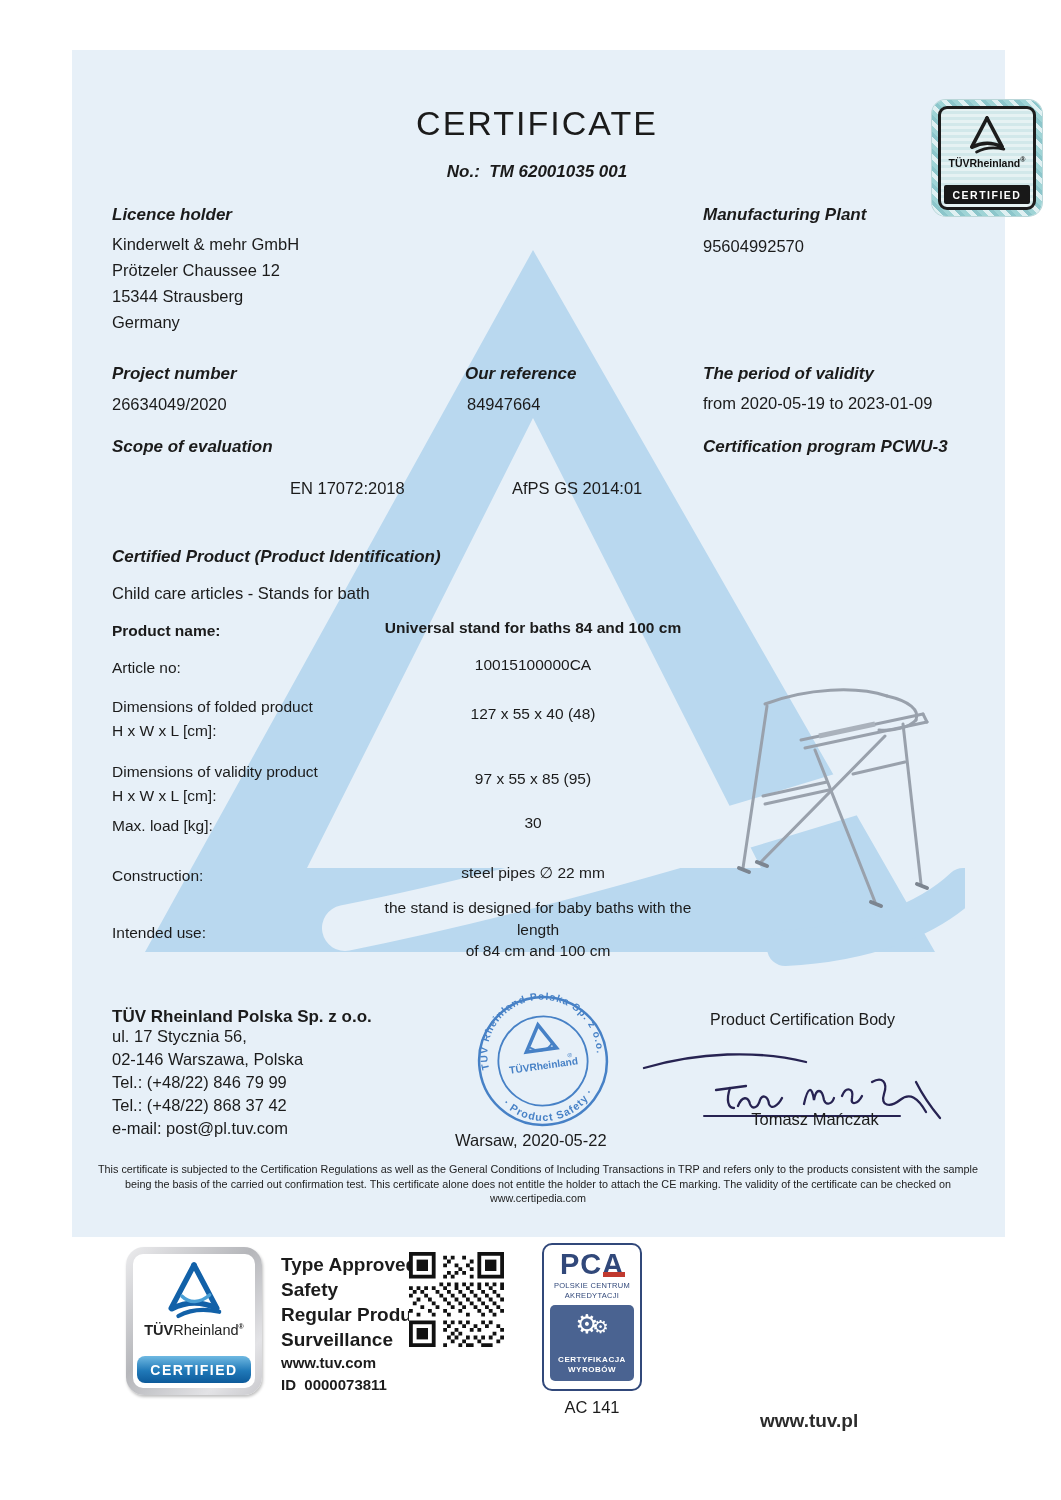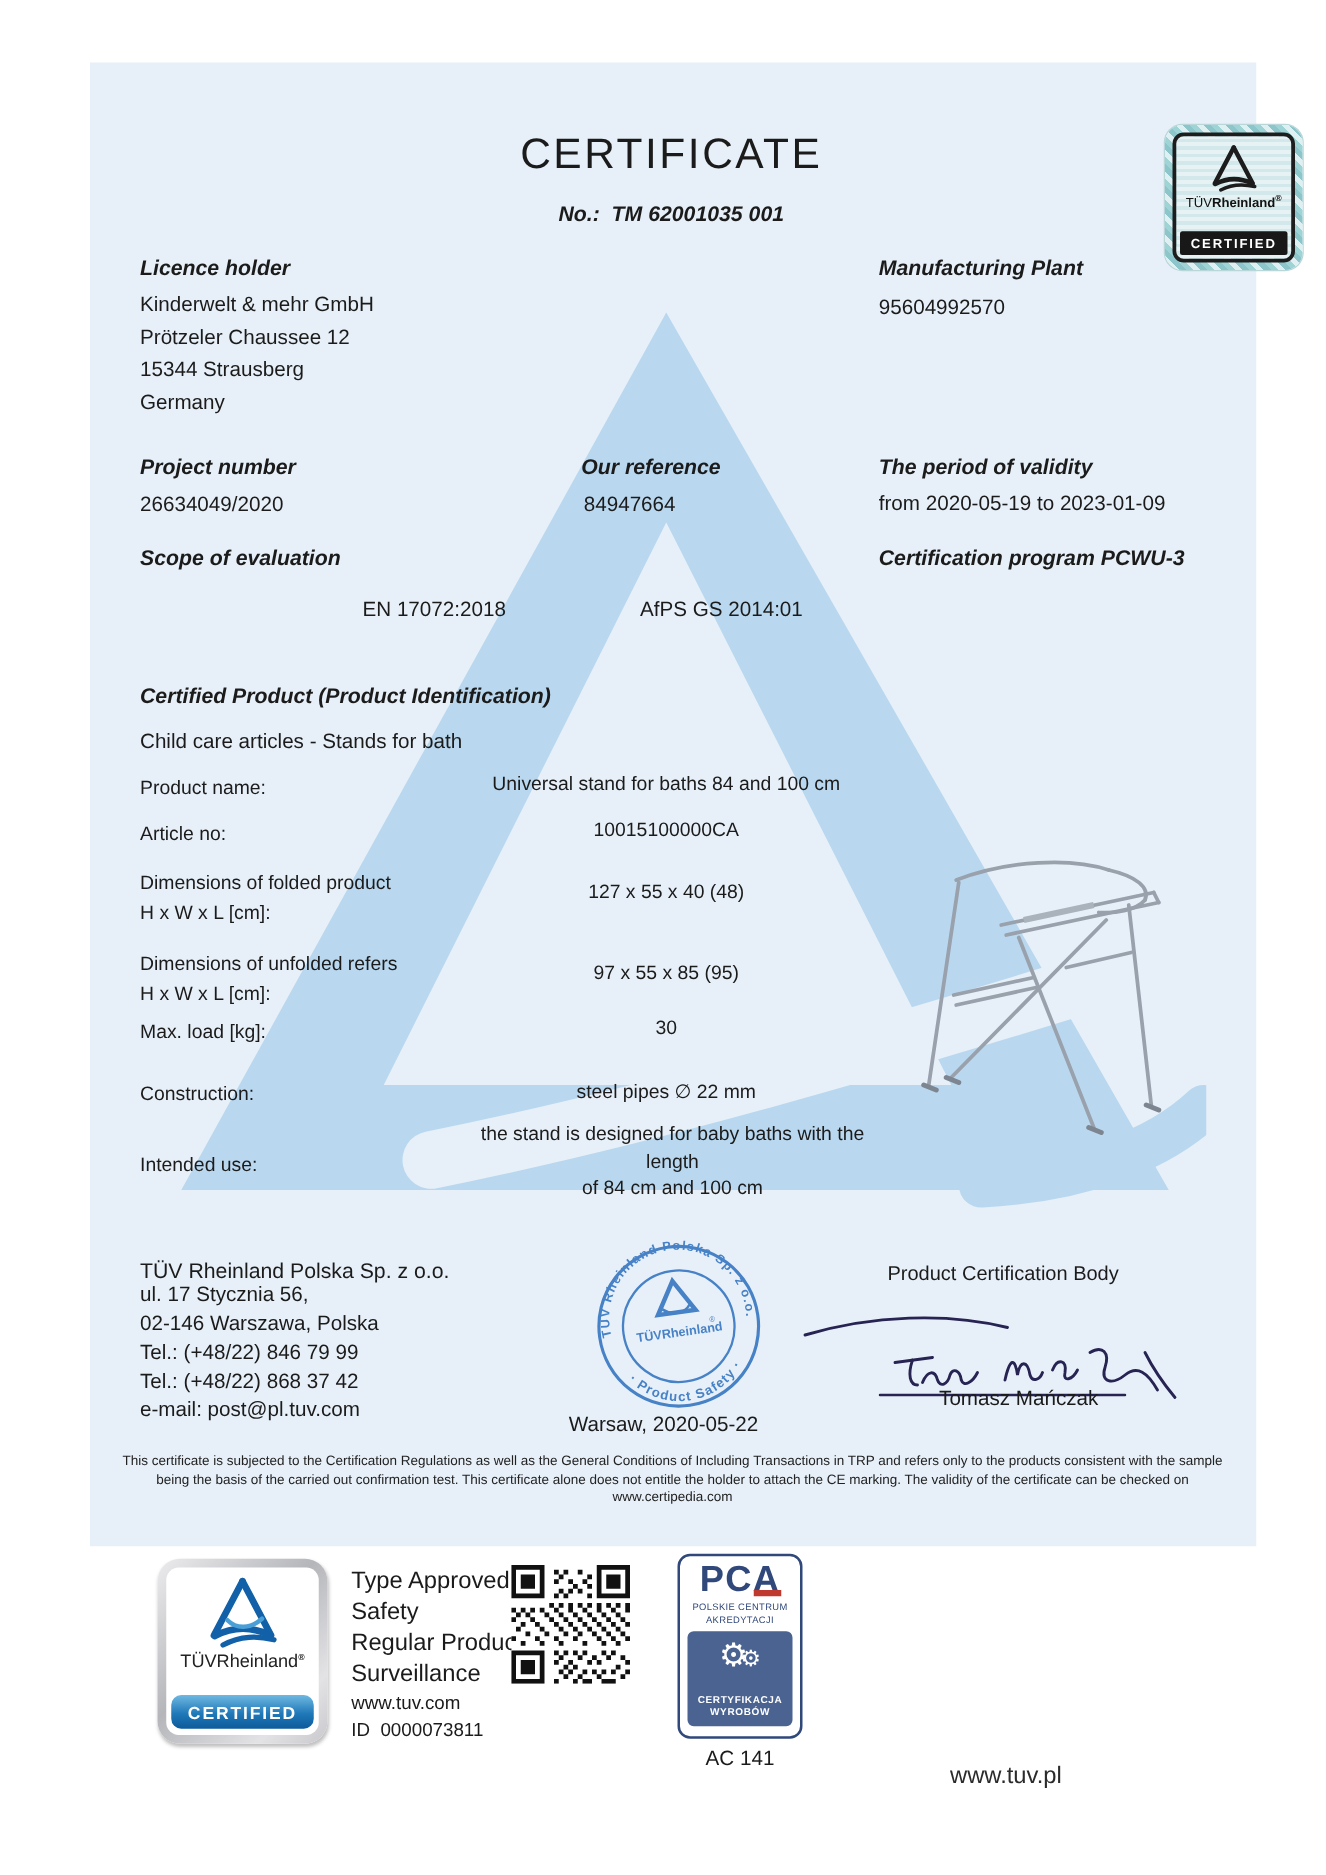--- a/index.html
+++ b/index.html
@@ -1,21 +1,21 @@
 <!DOCTYPE html>
 <html><head>
 <meta charset="utf-8">
 <style>
   html,body{margin:0;padding:0;background:#ffffff;}
   .page{position:relative;width:1061px;height:1500px;background:#ffffff;overflow:hidden;
         font-family:"Liberation Sans", sans-serif;color:#1b1b1b;}
   .abs{position:absolute;}
   .paper{left:72px;top:50px;width:933px;height:1187px;background:#e7f0f8;}
   .bi{font-weight:bold;font-style:italic;}
-  .b{font-weight:normal;}
+  .b{font-weight:bold;}
   .ctr{text-align:center;}
   .pre{white-space:pre-line;}
   .wsp{white-space:pre;}
   .lbl{font-size:17px;}
   .txt{font-size:16.5px;line-height:26px;}
   .val{font-size:16.5px;}
   .rowlbl{font-size:15.5px;line-height:24px;}
   .rowval{font-size:15.5px;}
   .title{font-size:34px;letter-spacing:2px;}
   .legal{font-size:10.8px;line-height:14.5px;color:#222;}
@@ -148,21 +148,21 @@
   <div class="abs b rowlbl" style="left:112px;top:619px;">Product name:</div>
   <div class="abs b rowval ctr" style="left:338px;top:619px;width:390px;">Universal stand for baths 84 and 100 cm</div>
 
   <div class="abs rowlbl" style="left:112px;top:656px;">Article no:</div>
   <div class="abs rowval ctr" style="left:338px;top:656px;width:390px;">10015100000CA</div>
 
   <div class="abs rowlbl pre" style="left:112px;top:695px;width:280px;">Dimensions of folded product
 H  x W  x L [cm]:</div>
   <div class="abs rowval ctr" style="left:338px;top:705px;width:390px;">127 x 55 x 40 (48)</div>
 
-  <div class="abs rowlbl pre" style="left:112px;top:760px;width:280px;">Dimensions of unfolded refers
+  <div class="abs rowlbl pre" style="left:112px;top:760px;width:280px;">Dimensions of validity product
 H  x W  x L [cm]:</div>
   <div class="abs rowval ctr" style="left:338px;top:770px;width:390px;">97 x 55 x 85 (95)</div>
 
   <div class="abs rowlbl" style="left:112px;top:814px;">Max. load [kg]:</div>
   <div class="abs rowval ctr" style="left:338px;top:814px;width:390px;">30</div>
 
   <div class="abs rowlbl" style="left:112px;top:864px;">Construction:</div>
   <div class="abs rowval ctr" style="left:338px;top:864px;width:390px;">steel pipes ∅ 22 mm</div>
 
   <div class="abs rowlbl" style="left:112px;top:921px;">Intended use:</div>

